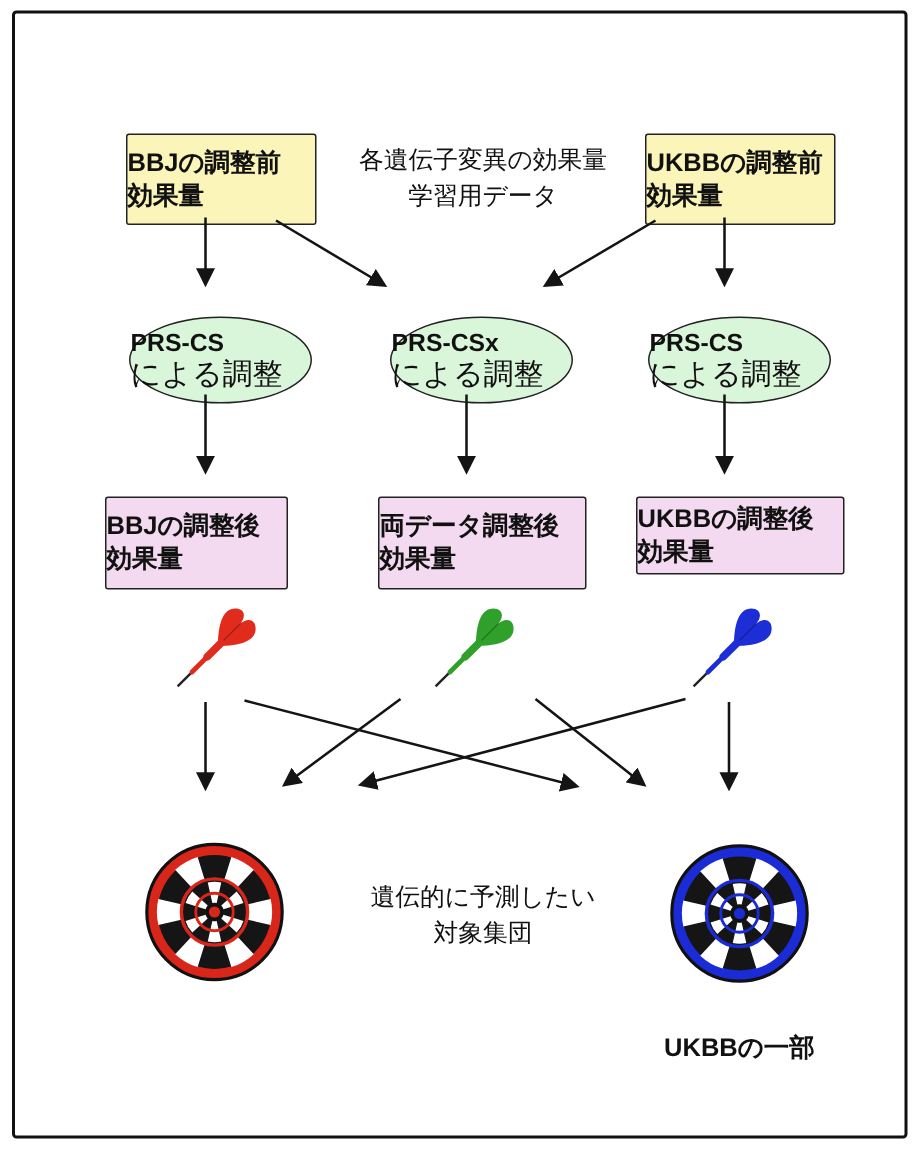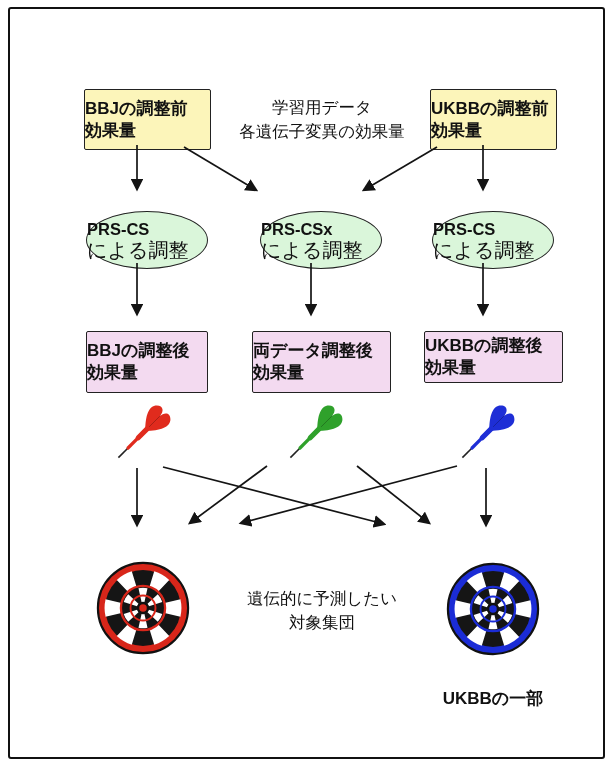--- a/index.html
+++ b/index.html
@@ -16,21 +16,21 @@
   #bbj-box{left:74px;top:80px;width:127px;height:61px;}
   #note-top{left:218px;top:82px;width:188px;height:56px;}
   #ukbb-box{left:420px;top:80px;width:127px;height:61px;}
   
   #ell-left{left:76px;top:202px;width:122px;height:58px;}
   #ell-center{left:250px;top:202px;width:122px;height:58px;}
   #ell-right{left:422px;top:202px;width:122px;height:58px;}
   .ellipse .name{font-weight:bold;font-size:16.5px;line-height:21px;}
   .ellipse .suffix{font-size:20px;line-height:21px;}
   
-  #adj-left{left:76px;top:322px;width:122px;height:62px;}
+  #adj-left{left:60px;top:322px;width:122px;height:62px;}
   #adj-center{left:242px;top:322px;width:139px;height:62px;}
   #adj-right{left:414px;top:322px;width:139px;height:52px;}
   
   .dart{width:68px;height:64px;}
   #dart-left{left:100px;top:391px;}
   #dart-center{left:272px;top:391px;}
   #dart-right{left:444px;top:391px;}
   
   .board{width:96px;height:96px;}
   #board-left{left:85px;top:551px;}
@@ -45,22 +45,22 @@
 </head>
 <body>
 
 <div class="frame">
 
   <div class="abs node rect fs17 t-bold" id="bbj-box" style="background-color: rgb(252, 245, 186);">
     <span>BBJの調整前</span>
     <span>効果量</span>
   </div>
   <div class="abs note" id="note-top">
+    <span>各遺伝子変異の効果量</span>
     <span>学習用データ</span>
-    <span>各遺伝子変異の効果量</span>
   </div>
   <div class="abs node rect fs17 t-bold" id="ukbb-box" style="background-color: rgb(252, 245, 186);">
     <span>UKBBの調整前</span>
     <span>効果量</span>
   </div>
 
   <div class="abs node ellipse" id="ell-left" style="background-color: rgb(218, 246, 218);">
     <span class="name">PRS-CS</span>
     <span class="suffix">による調整</span>
   </div>

